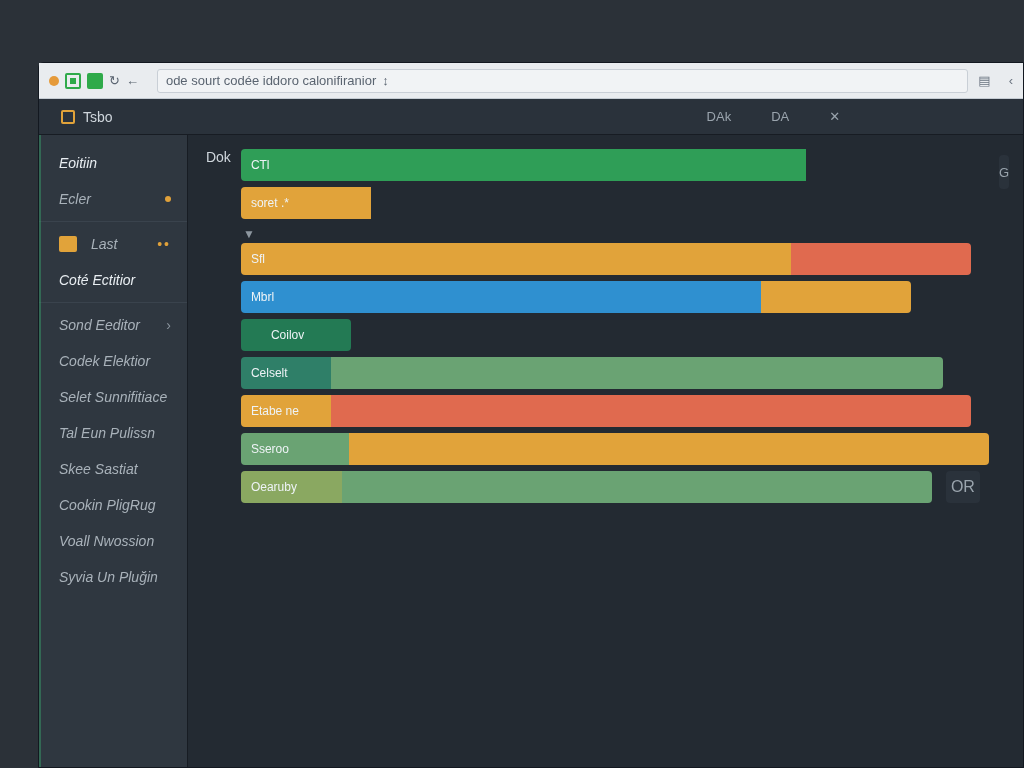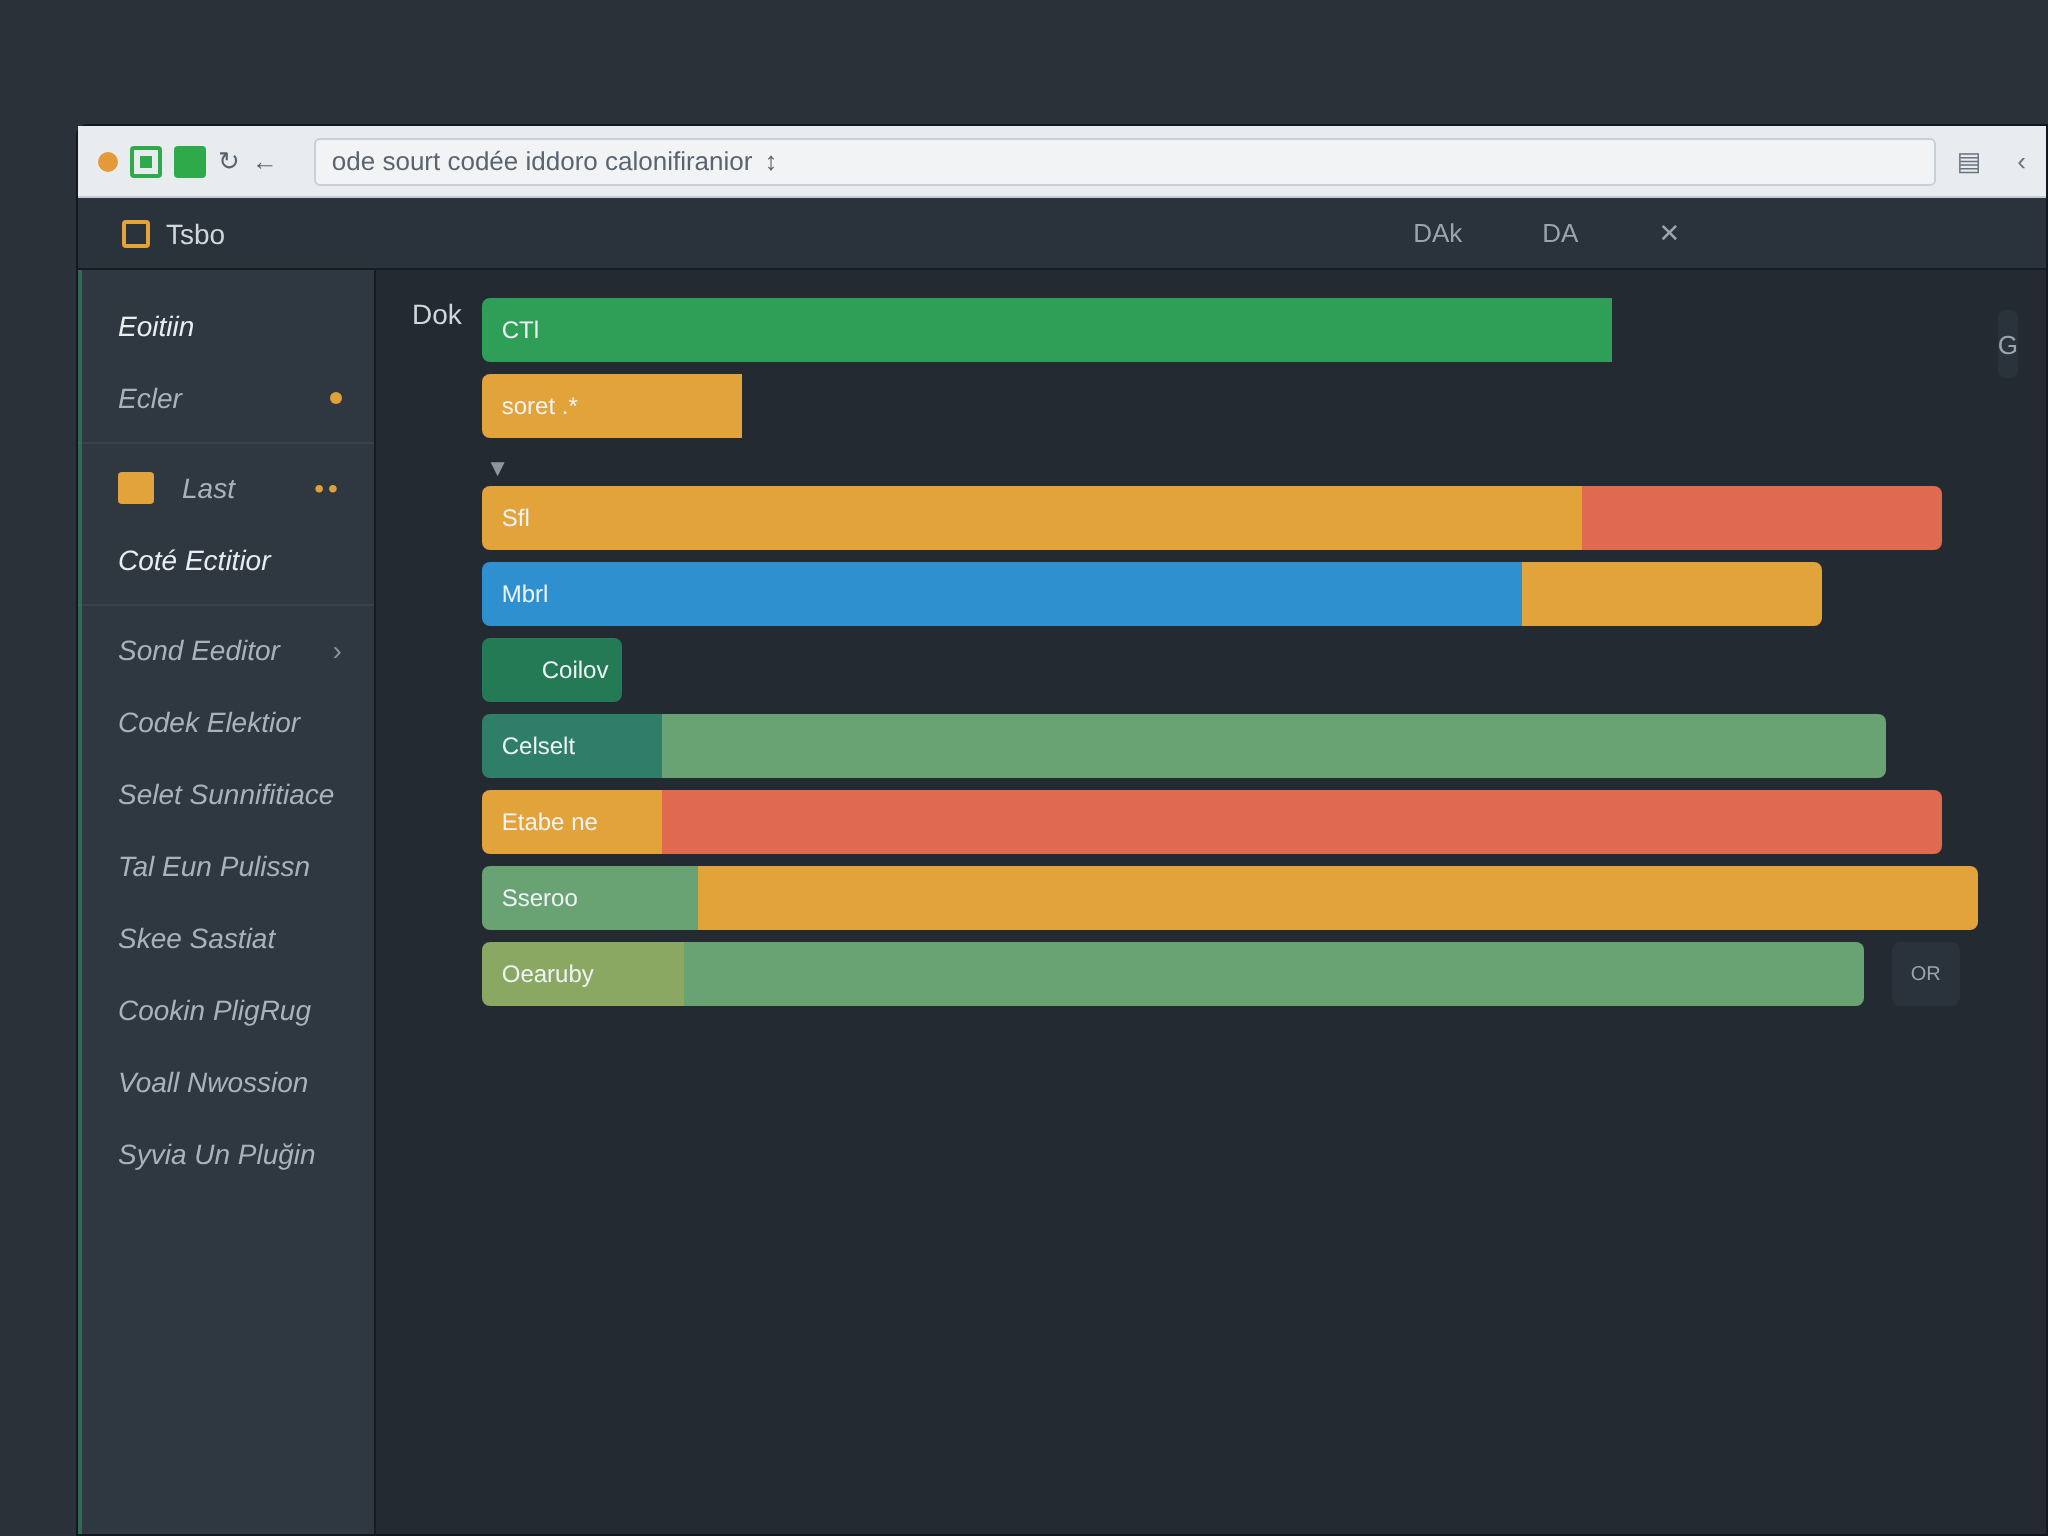--- a/index.html
+++ b/index.html
@@ -38,21 +38,21 @@
   .chev-down { color: #8d97a0; font-size: 12px; margin: 2px 0 2px 2px; }
   .c-green { background: #2f9e57; }
   .c-orange { background: #e1a33a; }
   .c-red { background: #e06a4f; }
   .c-blue { background: #2f90d0; }
   .c-dgreen { background: #237a54; }
   .c-teal { background: #2f7f68; }
   .c-sage { background: #6aa373; }
   .c-olive { background: #8aa861; }
   .bottom-bar { height: 34px; background: #2a323b; border-radius: 4px; margin-top: 6px; margin-right: 14px; display: flex; align-items: center; justify-content: center; color: #9aa4ad; font-size: 13px; }
-  .row-badge { width: 34px; height: 32px; background: #2a323b; border-radius: 4px; margin-left: 14px; display: flex; align-items: center; justify-content: center; color: #9aa4ad; font-size: 10px; }
+  .row-badge { width: 34px; height: 32px; background: #2a323b; border-radius: 4px; margin-left: 14px; display: flex; align-items: center; justify-content: center; color: #9aa4ad; font-size: 16px; }
   .spacer { height: 6px; }
 </style>
 </head>
 <body>
 
 <div class="app">
 
   <div class="titlebar">
     <div class="tb-btns">
       <span style="width:10px;height:10px;border-radius:50%;background:#e59a3a;display:inline-block"></span>
@@ -158,21 +158,21 @@
           <div class="row">
             <div class="bar c-blue" style="width: 520px;">
               <span>Mbrl</span>
             </div>
             <div class="bar c-orange" style="width: 150px;">
               <span></span>
             </div>
           </div>
           <div class="spacer"></div>
           <div class="row">
-            <div class="bar c-dgreen" style="width: 70px; border-radius: 4px; padding-left: 30px;">
+            <div class="bar c-dgreen" style="width: 110px; border-radius: 4px; padding-left: 30px;">
               <span>Coilov</span>
             </div>
           </div>
           <div class="spacer"></div>
           <div class="row">
             <div class="bar c-teal" style="width: 90px;">
               <span>Celselt</span>
             </div>
             <div class="bar c-sage" style="width: 612px;">
               <span></span>

